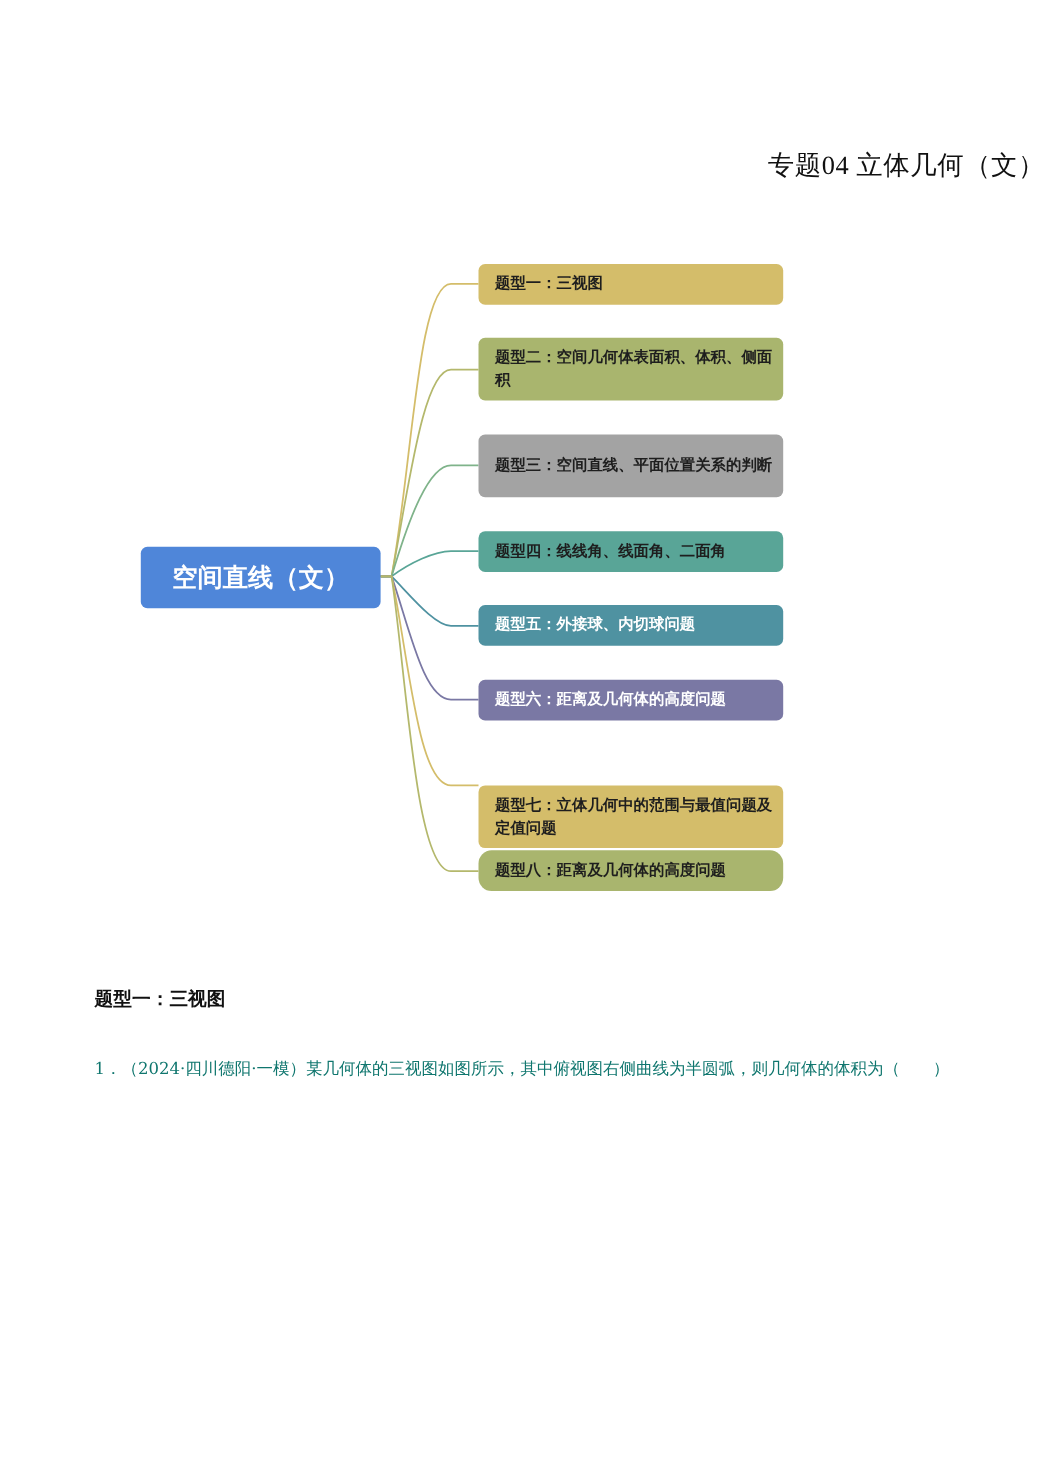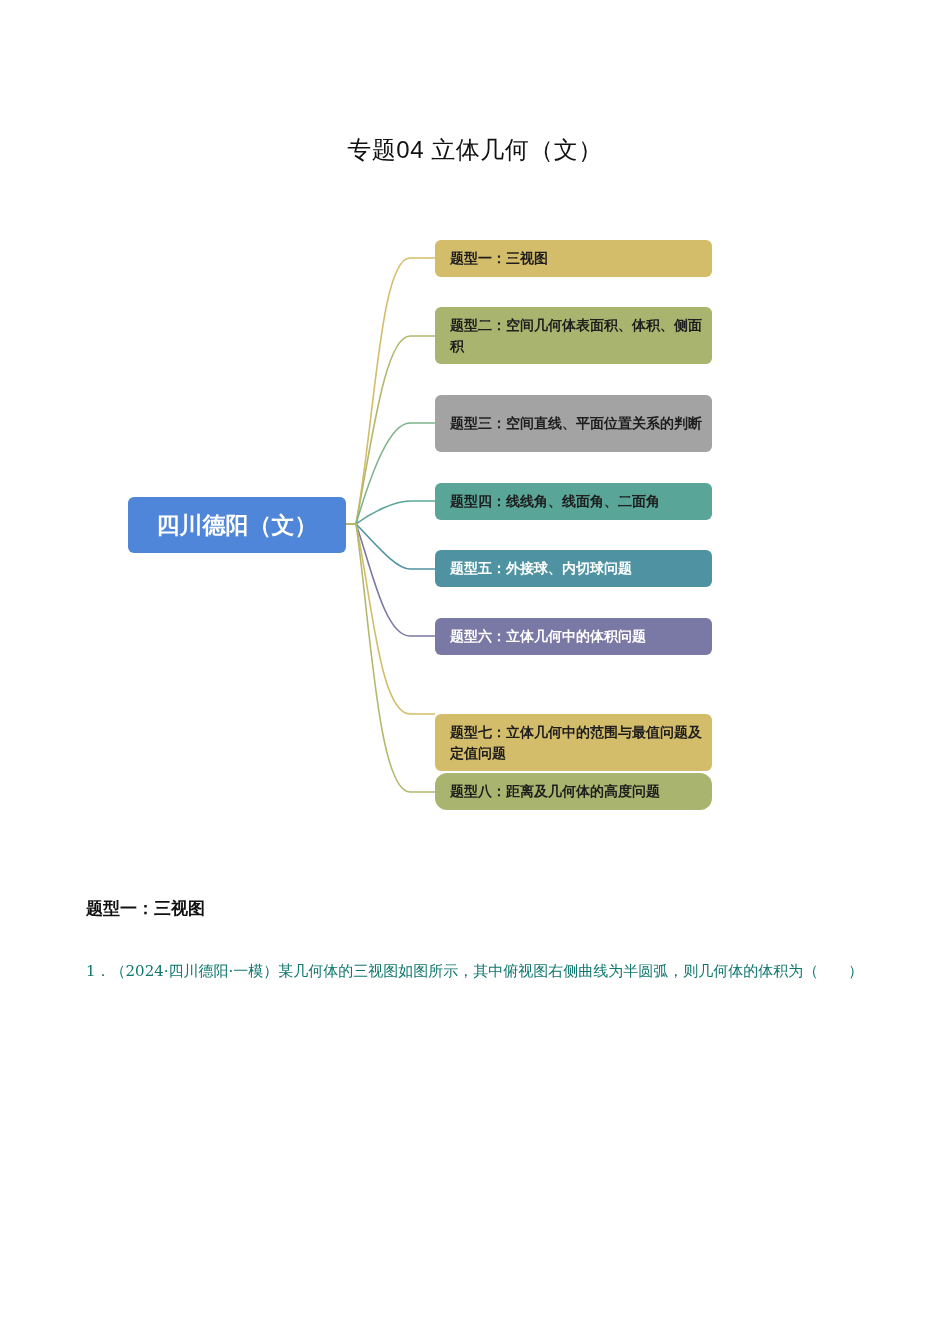--- a/index.html
+++ b/index.html
@@ -1,19 +1,19 @@
 <!DOCTYPE html>
 <html><head>
 <meta charset="utf-8">
 <style>
   html, body { margin: 0; padding: 0; background: #ffffff; }
   body { width: 950px; height: 1344px; position: relative; overflow: hidden;
          font-family: "DejaVu Serif", "Liberation Serif", serif; color: #111; }
-  .page-title { position: absolute; left: 0; width: 950px; top: 134px; text-align: center;
-                font-size: 24px; font-family: Liberation Sans, sans-serif; color: #111; letter-spacing: 0.5px; }
+  .page-title { position: absolute; left: 0; width: 950px; top: 134px; text-align: right;
+                font-size: 24px; font-family: Liberation Serif, serif; color: #111; letter-spacing: 0.5px; }
   .mindmap { position: absolute; left: 0; top: 0; width: 950px; height: 860px; }
   .mindmap svg { position: absolute; left: 0; top: 0; }
   .root-node { position: absolute; left: 128px; top: 497px; width: 218px; height: 56px;
                background: #4f86d9; border-radius: 6px; color: #fff;
                font-family: "DejaVu Sans", "Liberation Sans", sans-serif; font-weight: bold;
                font-size: 23px; display: flex; align-items: center; justify-content: center; }
   .branch { position: absolute; left: 435px; width: 277px; border-radius: 6px;
             font-family: "DejaVu Sans", "Liberation Sans", sans-serif; font-weight: bold;
             font-size: 14px; line-height: 21px; color: #1e1e1e; padding: 0 10px 0 15px;
             box-sizing: border-box; display: flex; align-items: center; }
@@ -35,39 +35,39 @@
       <path d="M346,524 L356,524 C372,440 385,336 410,336 L435,336" stroke="#b4b86c"></path>
       <path d="M346,524 L356,524 C372,470 390,423 410,423 L435,423" stroke="#7fb38a"></path>
       <path d="M346,524 L356,524 C372,512 395,501 410,501 L435,501" stroke="#59a597"></path>
       <path d="M346,524 L356,524 C372,540 395,569 410,569 L435,569" stroke="#4f92a1"></path>
       <path d="M346,524 L356,524 C372,570 385,636 410,636 L435,636" stroke="#7a78a4"></path>
       <path d="M346,524 L356,524 C372,600 380,714 410,714 L435,714" stroke="#d4bd6a"></path>
       <path d="M346,524 L356,524 C370,620 378,792 410,792 L435,792" stroke="#b4b86c"></path>
     </g>
   </svg>
 
-  <div class="root-node">四川德阳（文）</div>
+  <div class="root-node">空间直线（文）</div>
 
   <div class="branch" style="top:240px;height:37px;background:#d4bd6a;">
     <span>题型一：三视图</span>
   </div>
   <div class="branch" style="top:307px;height:57px;background:#a9b56e;">
     <span>题型二：空间几何体表面积、体积、侧面积</span>
   </div>
   <div class="branch" style="top:395px;height:57px;background:#a3a3a3;">
     <span>题型三：空间直线、平面位置关系的判断</span>
   </div>
   <div class="branch" style="top:483px;height:37px;background:#59a597;">
     <span>题型四：线线角、线面角、二面角</span>
   </div>
   <div class="branch light" style="top:550px;height:37px;background:#4f92a1;">
     <span>题型五：外接球、内切球问题</span>
   </div>
   <div class="branch light" style="top:618px;height:37px;background:#7a78a4;">
-    <span>题型六：立体几何中的体积问题</span>
+    <span>题型六：距离及几何体的高度问题</span>
   </div>
   <div class="branch" style="top:714px;height:57px;background:#d4bd6a;">
     <span>题型七：立体几何中的范围与最值问题及定值问题</span>
   </div>
   <div class="branch" style="top:773px;height:37px;background:#a9b56e;border-radius:12px;">
     <span>题型八：距离及几何体的高度问题</span>
   </div>
 </div>
 
 <div class="section-heading">题型一：三视图</div>

